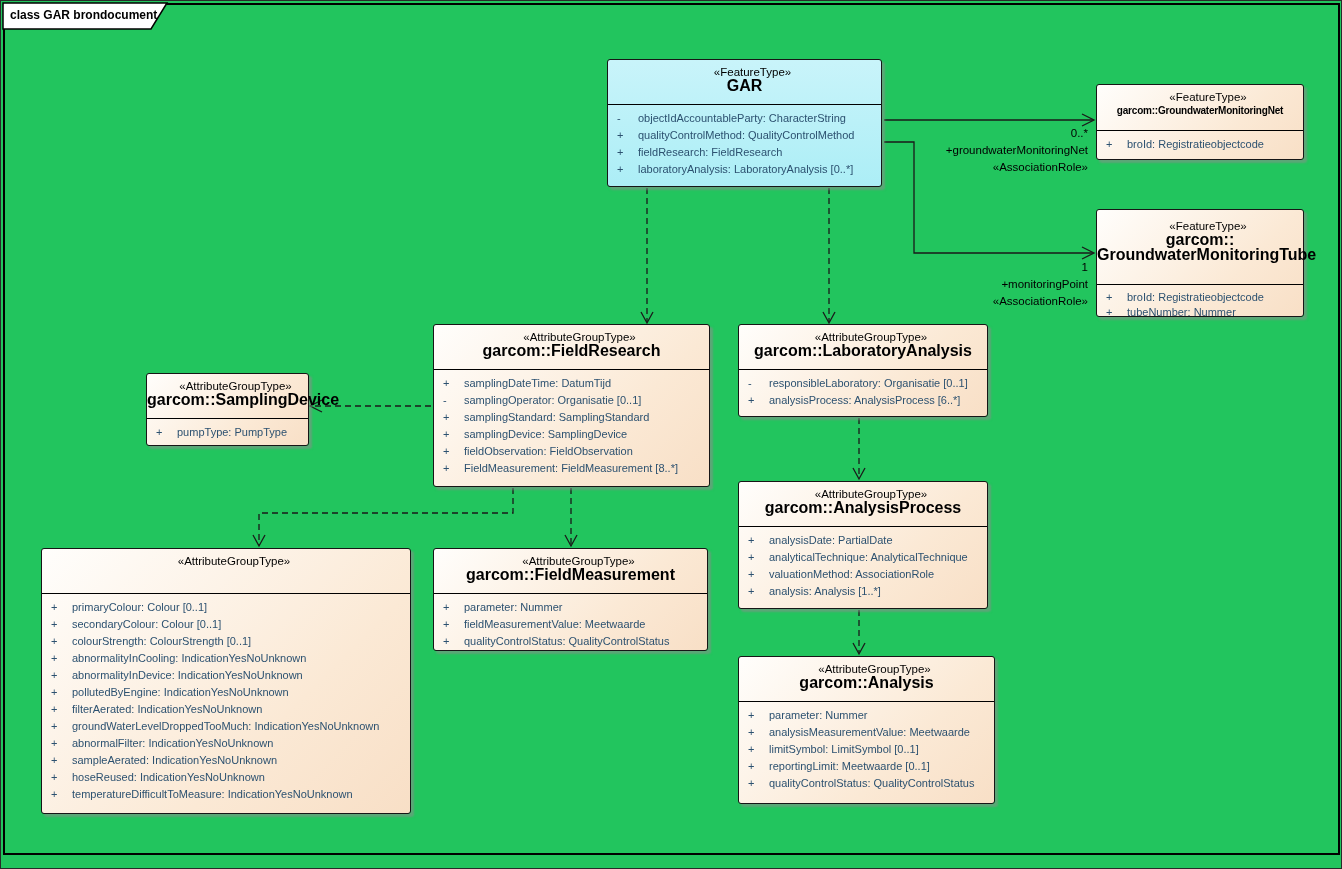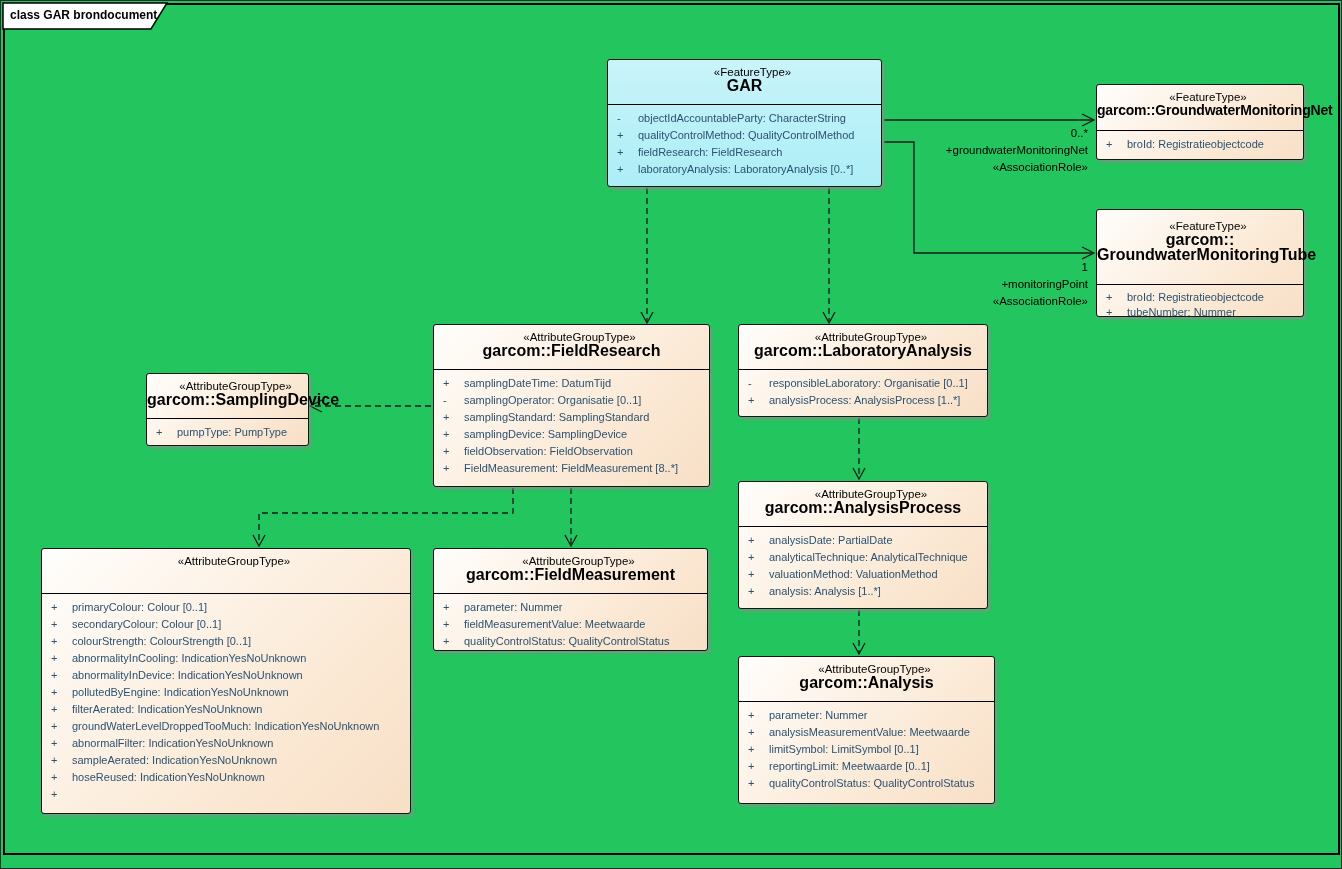--- a/index.html
+++ b/index.html
@@ -21,21 +21,21 @@
     position:absolute; z-index:2; display:flex; flex-direction:column;
     border:1.5px solid #161616; border-radius:3px;
     box-shadow:3px 3px 2px rgba(140,140,140,0.55);
   }
   .feature { background:linear-gradient(180deg,#c9f4fa 0%,#aceef6 100%); }
   .group   { background:linear-gradient(135deg,#fffefc 0%,#fbe9d5 65%,#f8dfc6 100%); }
   .box-header { flex:0 0 auto; text-align:center; padding-top:6px;
     border-bottom:1.5px solid #000; }
   .stereo { font-size:11.5px; color:#000;margin-left:16px; }
   .cls-name { font-size:16px; font-weight:bold; color:#000; white-space:pre-line; line-height:15px; }
-  .box-net .cls-name { font-size:14px; letter-spacing:-0.2px; }
+  .box-net .cls-name { font-size:10px; letter-spacing:-0.2px; }
   .attrs { flex:1 1 auto; padding-top:5px; overflow:hidden; }
   .attr { display:flex; height:17px; line-height:17px; font-size:11px; color:#2c5170; white-space:nowrap; }
   .box-tube .attr { height:15px; line-height:15px; }
   .vis { flex:0 0 14px; margin-left:9px; text-align:left; }
   .atext { margin-left:7px;text-align:right; }
   .assoc-labels {
     position:absolute; z-index:3; width:222px; text-align:right;
     font-size:11.5px; color:#000; line-height:17px;
   }
   .assoc-labels div { white-space:nowrap; }
@@ -207,21 +207,21 @@
     </div>
     <div class="attrs">
 
         <div class="attr">
           <span class="vis">-</span>
           <span class="atext">responsibleLaboratory: Organisatie [0..1]</span>
         </div>
 
         <div class="attr">
           <span class="vis">+</span>
-          <span class="atext">analysisProcess: AnalysisProcess [1..*]</span>
+          <span class="atext">analysisProcess: AnalysisProcess [6..*]</span>
         </div>
       </div>
   </div>
 
   <div class="uml-box group" style="left:145px;top:372px;width:163px;height:73px">
     <div class="box-header" style="height:45px">
       <div class="stereo">«AttributeGroupType»</div>
       <div class="cls-name">garcom::SamplingDevice</div>
     </div>
     <div class="attrs">
@@ -289,20 +289,21 @@
           <span class="atext">sampleAerated: IndicationYesNoUnknown</span>
         </div>
 
         <div class="attr">
           <span class="vis">+</span>
           <span class="atext">hoseReused: IndicationYesNoUnknown</span>
         </div>
 
         <div class="attr">
           <span class="vis">+</span>
+          <span class="atext">temperatureDifficultToMeasure: IndicationYesNoUnknown</span>
         </div>
       </div>
   </div>
 
   <div class="uml-box group" style="left:432px;top:547px;width:275px;height:103px">
     <div class="box-header" style="height:45px">
       <div class="stereo">«AttributeGroupType»</div>
       <div class="cls-name">garcom::FieldMeasurement</div>
     </div>
     <div class="attrs">
@@ -336,21 +337,21 @@
           <span class="atext">analysisDate: PartialDate</span>
         </div>
 
         <div class="attr">
           <span class="vis">+</span>
           <span class="atext">analyticalTechnique: AnalyticalTechnique</span>
         </div>
 
         <div class="attr">
           <span class="vis">+</span>
-          <span class="atext">valuationMethod: ValuationMethod</span>
+          <span class="atext">valuationMethod: AssociationRole</span>
         </div>
 
         <div class="attr">
           <span class="vis">+</span>
           <span class="atext">analysis: Analysis [1..*]</span>
         </div>
       </div>
   </div>
 
   <div class="uml-box group" style="left:737px;top:655px;width:257px;height:148px">

